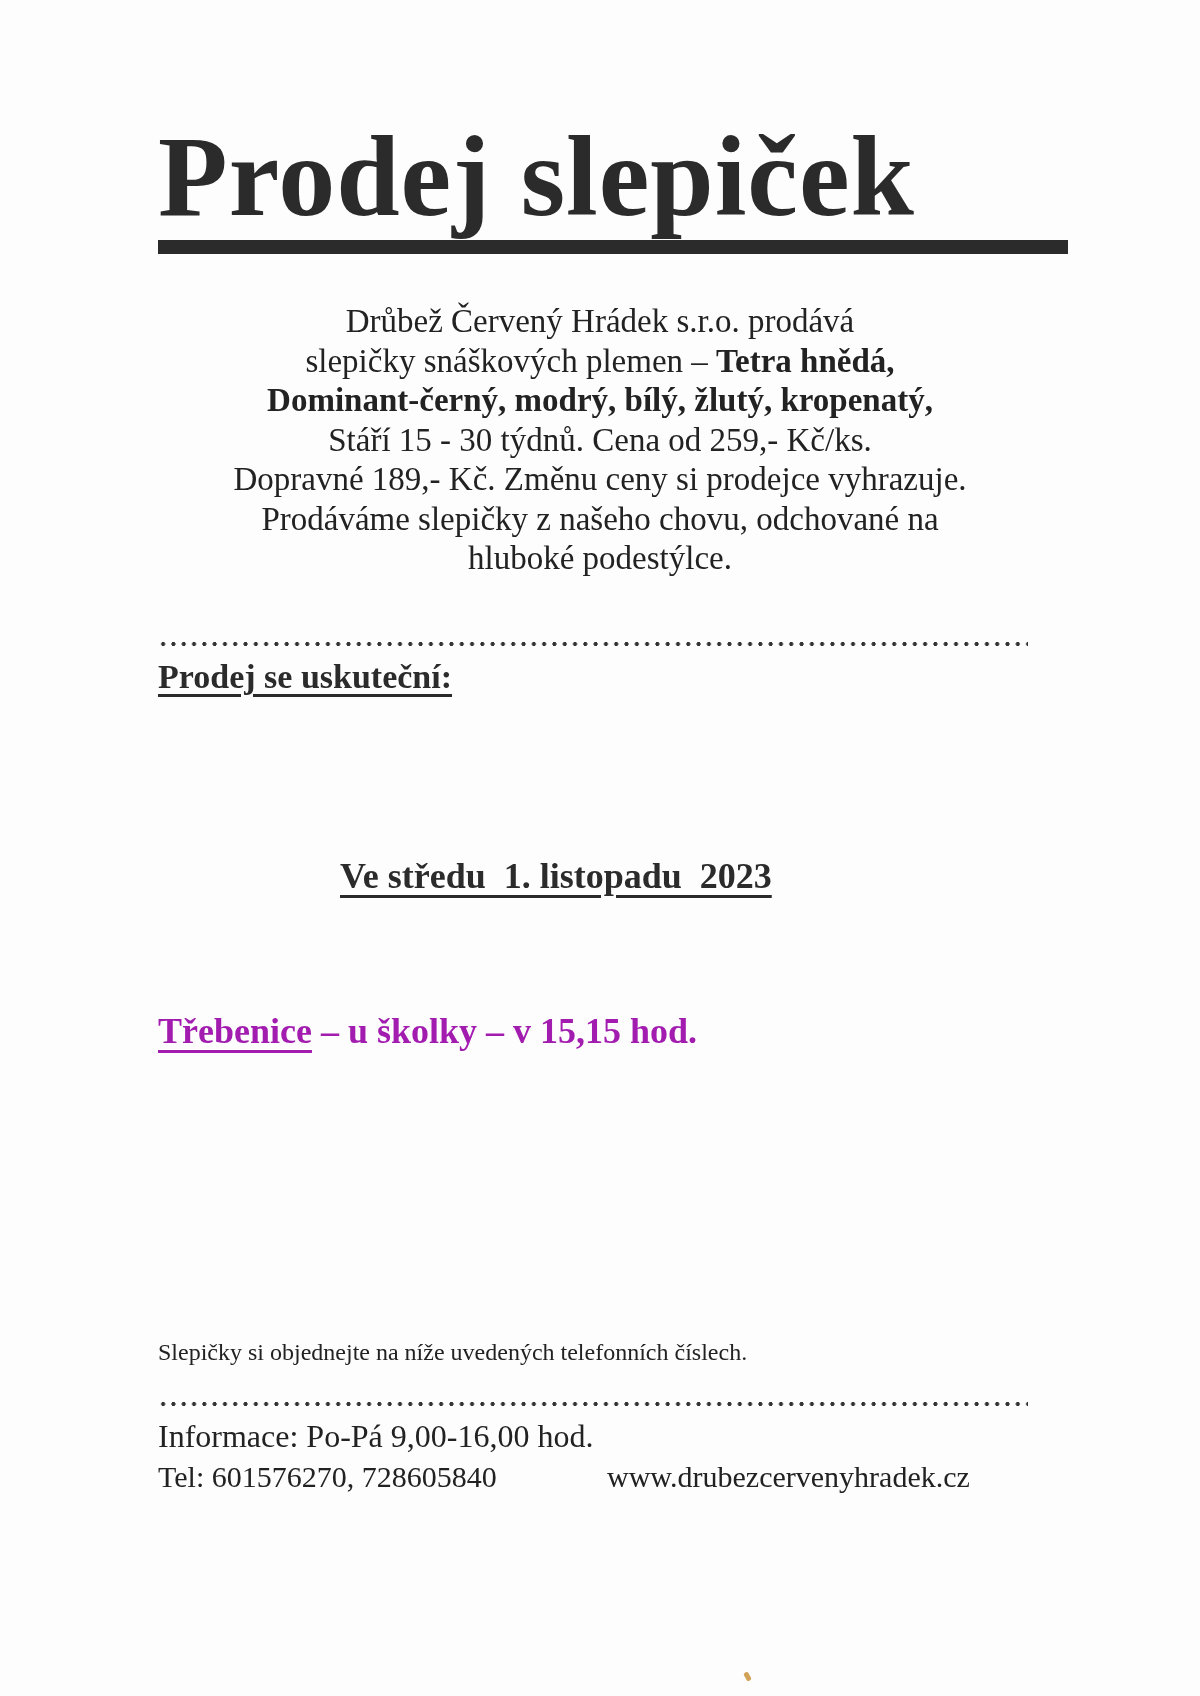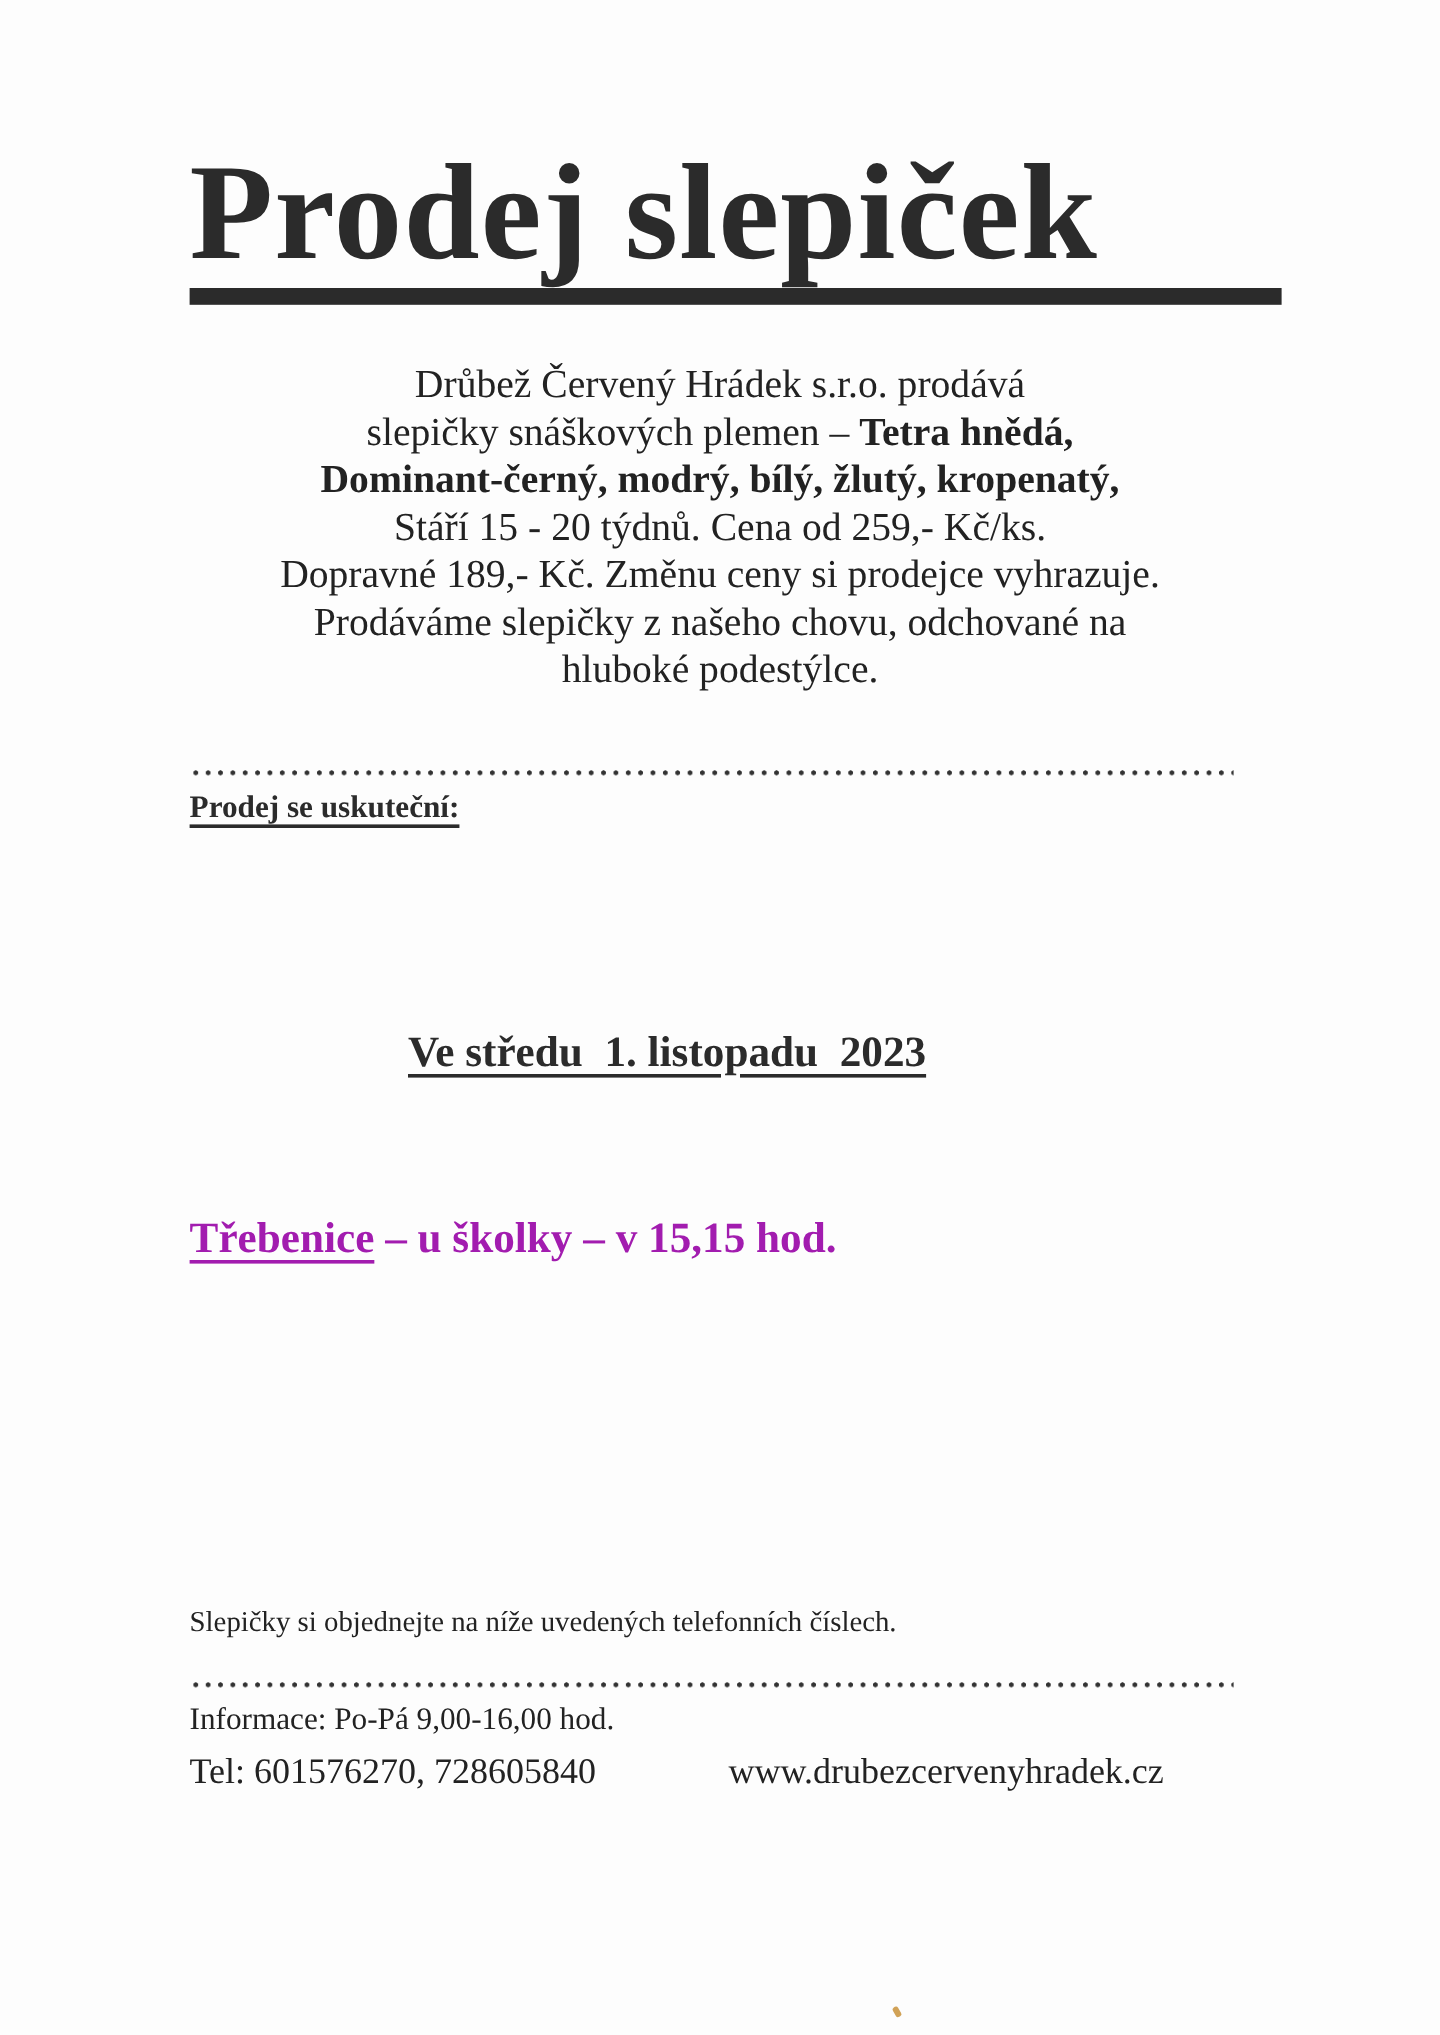--- a/index.html
+++ b/index.html
@@ -63,21 +63,21 @@
       background-image: radial-gradient(circle, #333 1.8px, transparent 2.2px);
       background-size: 10.3px 6px;
       background-repeat: repeat-x;
     }
     .dots-1 { top: 641px; }
     .dots-2 { top: 1401px; width: 870px; }
     .section-heading {
       position: absolute;
       left: 158px;
       top: 658px;
-      font-size: 26px;
+      font-size: 34px;
       font-weight: bold;
       color: #2b2b2b;
       text-decoration: underline;
       text-decoration-thickness: 3px;
       text-underline-offset: 6px;
       white-space: nowrap;
     }
     .date {
       position: absolute;
       left: 340px;
@@ -110,21 +110,21 @@
       left: 158px;
       top: 1339px;
       font-size: 24px;
       color: #222;
       white-space: nowrap;
     }
     .info-line {
       position: absolute;
       left: 158px;
       top: 1418px;
-      font-size: 26px;
+      font-size: 32px;
       color: #222;
       white-space: nowrap;
     }
     .tel-line {
       position: absolute;
       left: 158px;
       top: 1460px;
       font-size: 30px;
       color: #222;
       white-space: nowrap;
@@ -154,21 +154,21 @@
 
 <div class="page">
 
   <div class="title">Prodej slepiček</div>
   <div class="title-bar"></div>
 
   <div class="intro">
     <div>Drůbež Červený Hrádek s.r.o. prodává</div>
     <div><span>slepičky snáškových plemen – </span><b>Tetra hnědá,</b></div>
     <div><b>Dominant-černý, modrý, bílý, žlutý, kropenatý,</b></div>
-    <div>Stáří 15 - 20 týdnů. Cena od 259,- Kč/ks.</div>
+    <div>Stáří 15 - 30 týdnů. Cena od 259,- Kč/ks.</div>
     <div>Dopravné 189,- Kč. Změnu ceny si prodejce vyhrazuje.</div>
     <div>Prodáváme slepičky z našeho chovu, odchované na</div>
     <div>hluboké podestýlce.</div>
   </div>
 
   <div class="dots dots-1"></div>
 
   <div class="section-heading">Prodej se uskuteční:</div>
 
   <div class="date">Ve středu  1. listopadu  2023</div>

